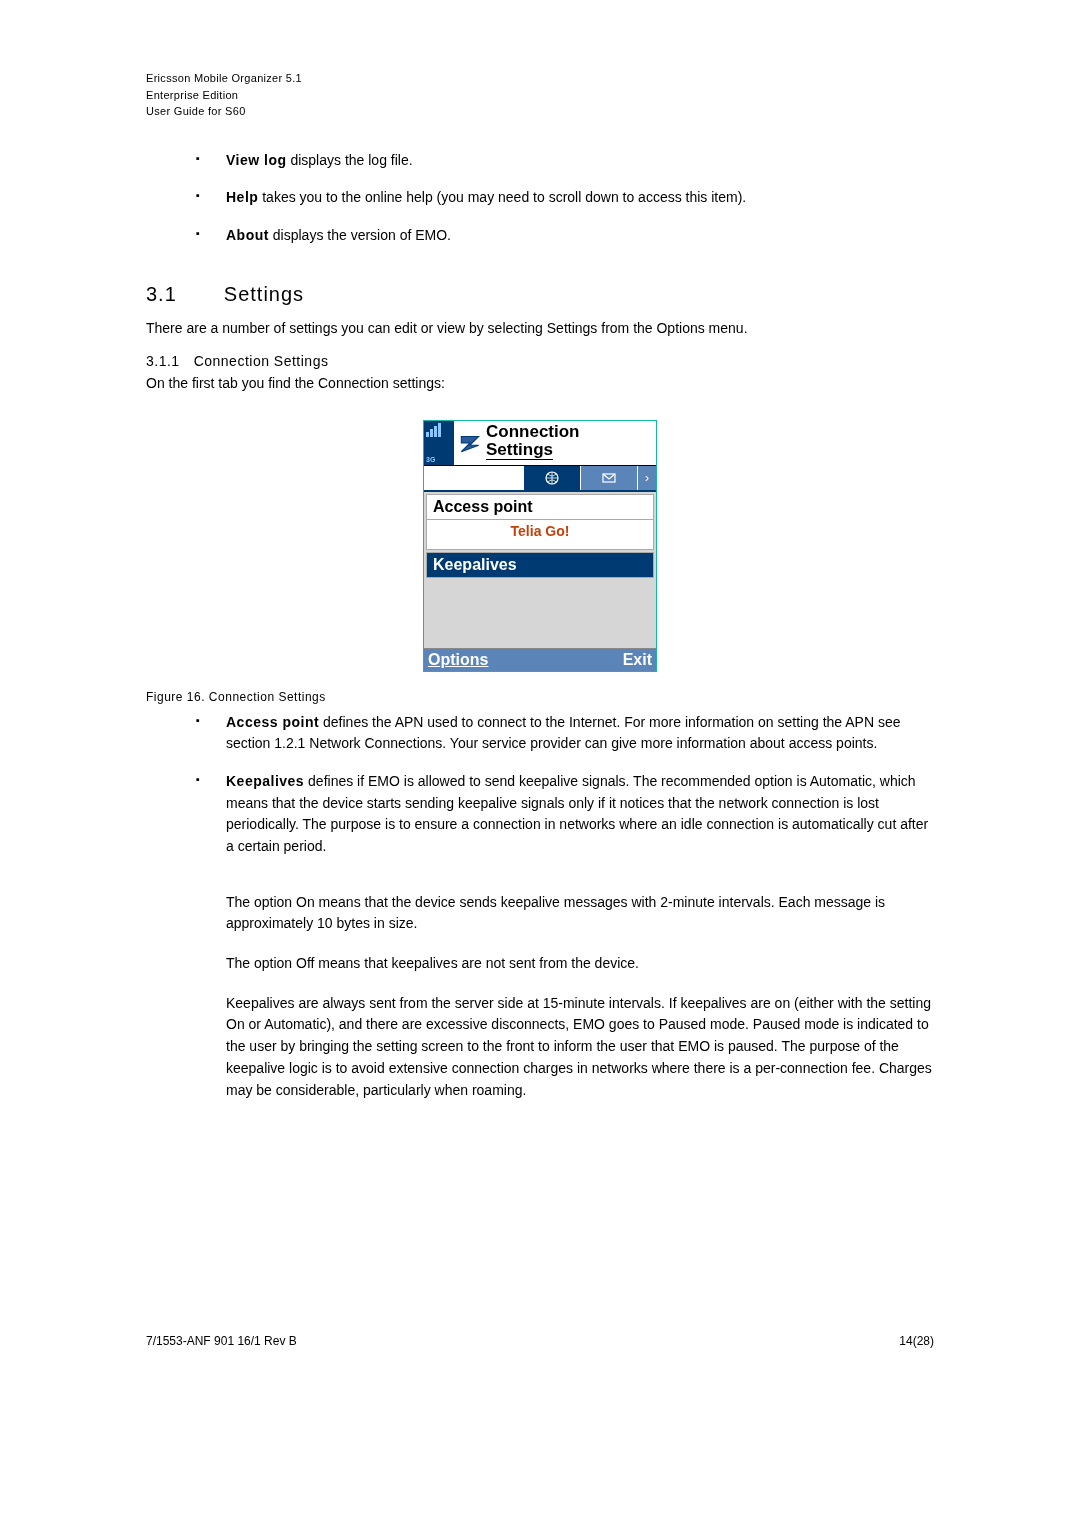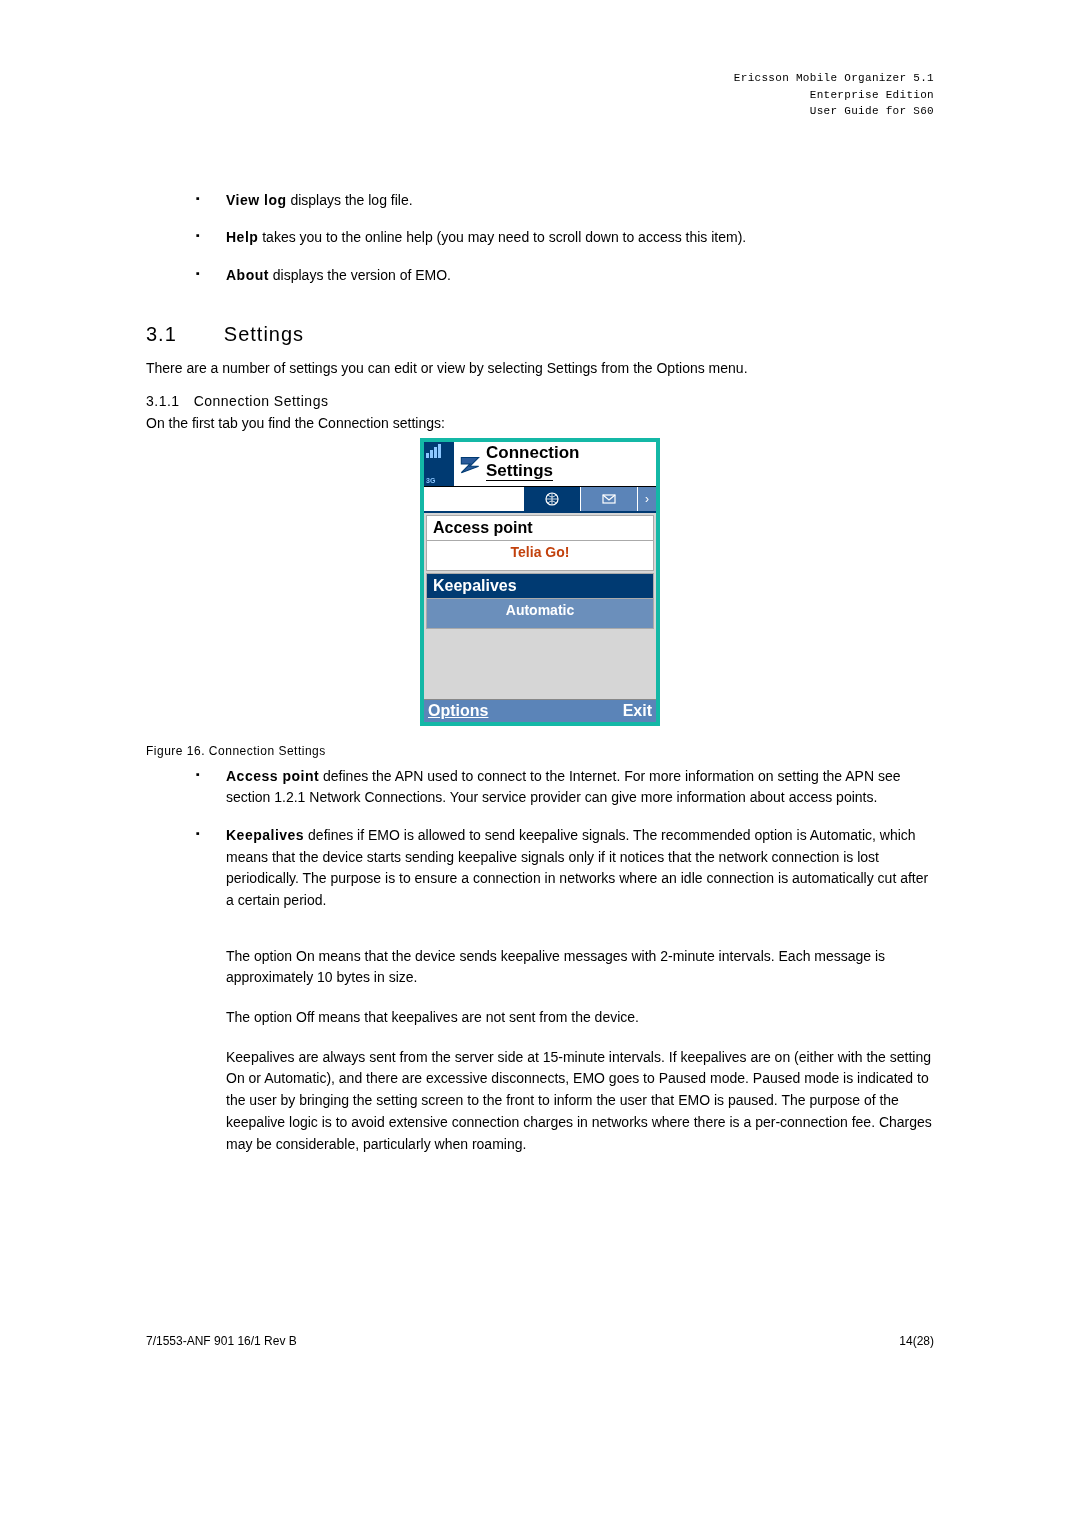--- a/index.html
+++ b/index.html
@@ -13,27 +13,26 @@
     min-height: 1528px;
     position: relative;
   }
   .page {
     padding: 70px 146px 60px 146px;
     position: relative;
     min-height: 1400px;
     box-sizing: border-box;
   }
   .header {
-    text-align: right;
+    text-align: left;
     font-size: 11px;
     line-height: 1.5;
     letter-spacing: 0.3px;
-    margin-bottom: 70px;
+    margin-bottom: 30px;
     color: #000;
-    font-family: Liberation Mono, monospace;
   }
   .bl {
     list-style: none;
     padding-left: 50px;
     margin: 0 0 34px 0;
   }
   .bl-item {
     position: relative;
     padding-left: 30px;
     line-height: 1.55;
@@ -75,22 +74,22 @@
   }
   .ind-p {
     margin-left: 80px;
     font-size: 14px;
     line-height: 1.55;
     margin-bottom: 18px;
   }
   
   .phone {
     width: 232px;
-    margin: 4px auto 0 auto;
-    border: 4px solid #14b8a6;
+    margin: 26px auto 0 auto;
+    border: 1px solid #14b8a6;
   }
   .ph-title {
     display: flex;
     background: #fff;
     border-bottom: 1px solid #000;
   }
   .ph-sig {
     width: 30px;
     height: 44px;
     background: #003a72;
@@ -264,21 +263,20 @@
       </div>
       <div class="tab-arr">›</div>
     </div>
     <div class="ph-body">
       <div class="field">
         <div class="f-lbl">Access point</div>
         <div class="f-val">Telia Go!</div>
       </div>
       <div class="field">
         <div class="f-lbl sel">Keepalives</div>
-        <div class="f-val sel">Automatic</div>
       </div>
       <div class="ph-gap"></div>
     </div>
     <div class="ph-sk">
       <span><span class="u">Options</span></span>
       <span>Exit</span>
     </div>
   </div>
 
   <div class="caption">Figure 16. Connection Settings</div>

